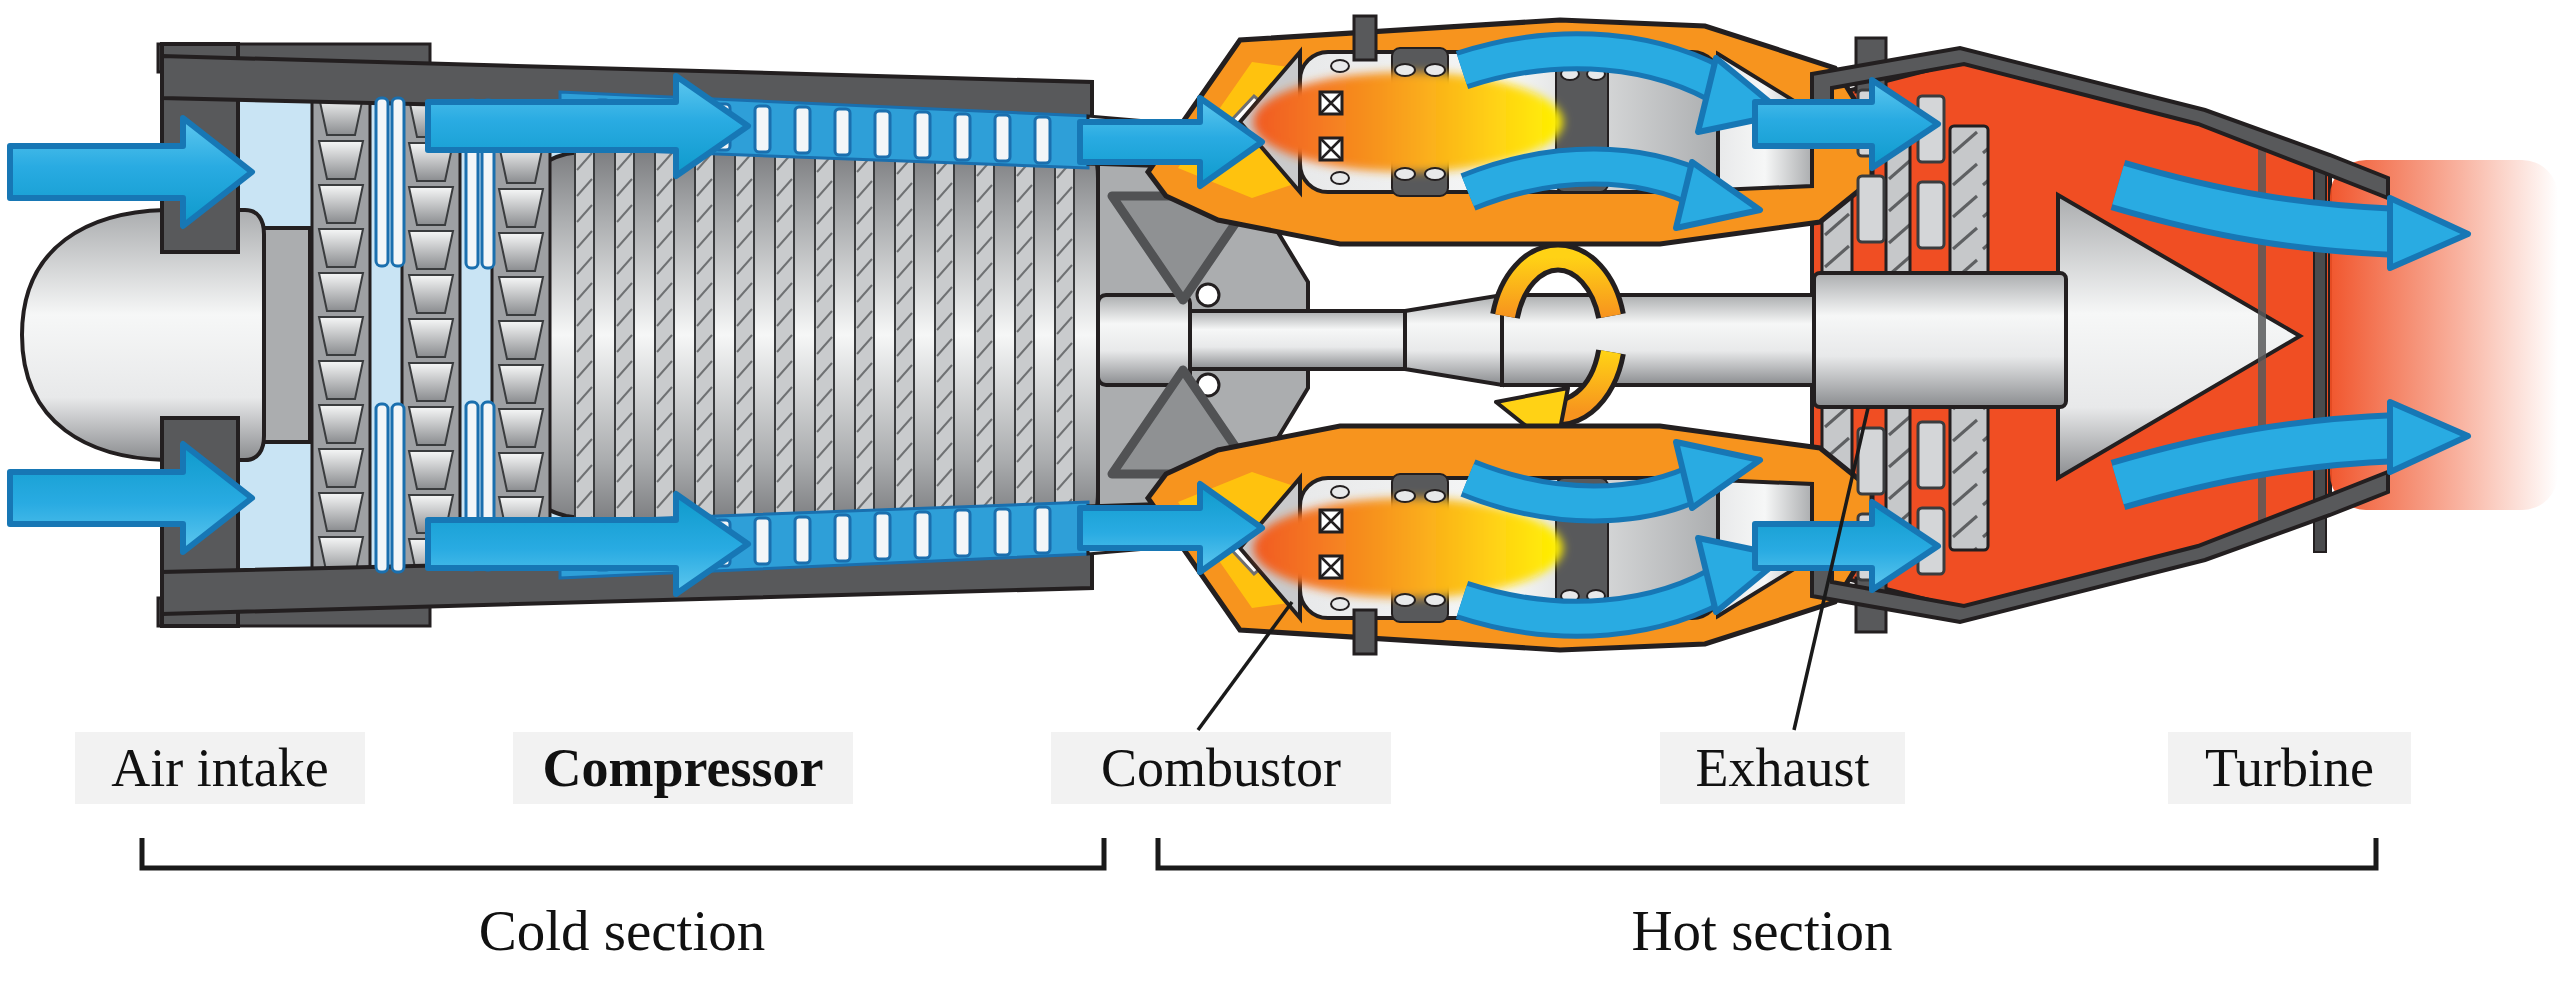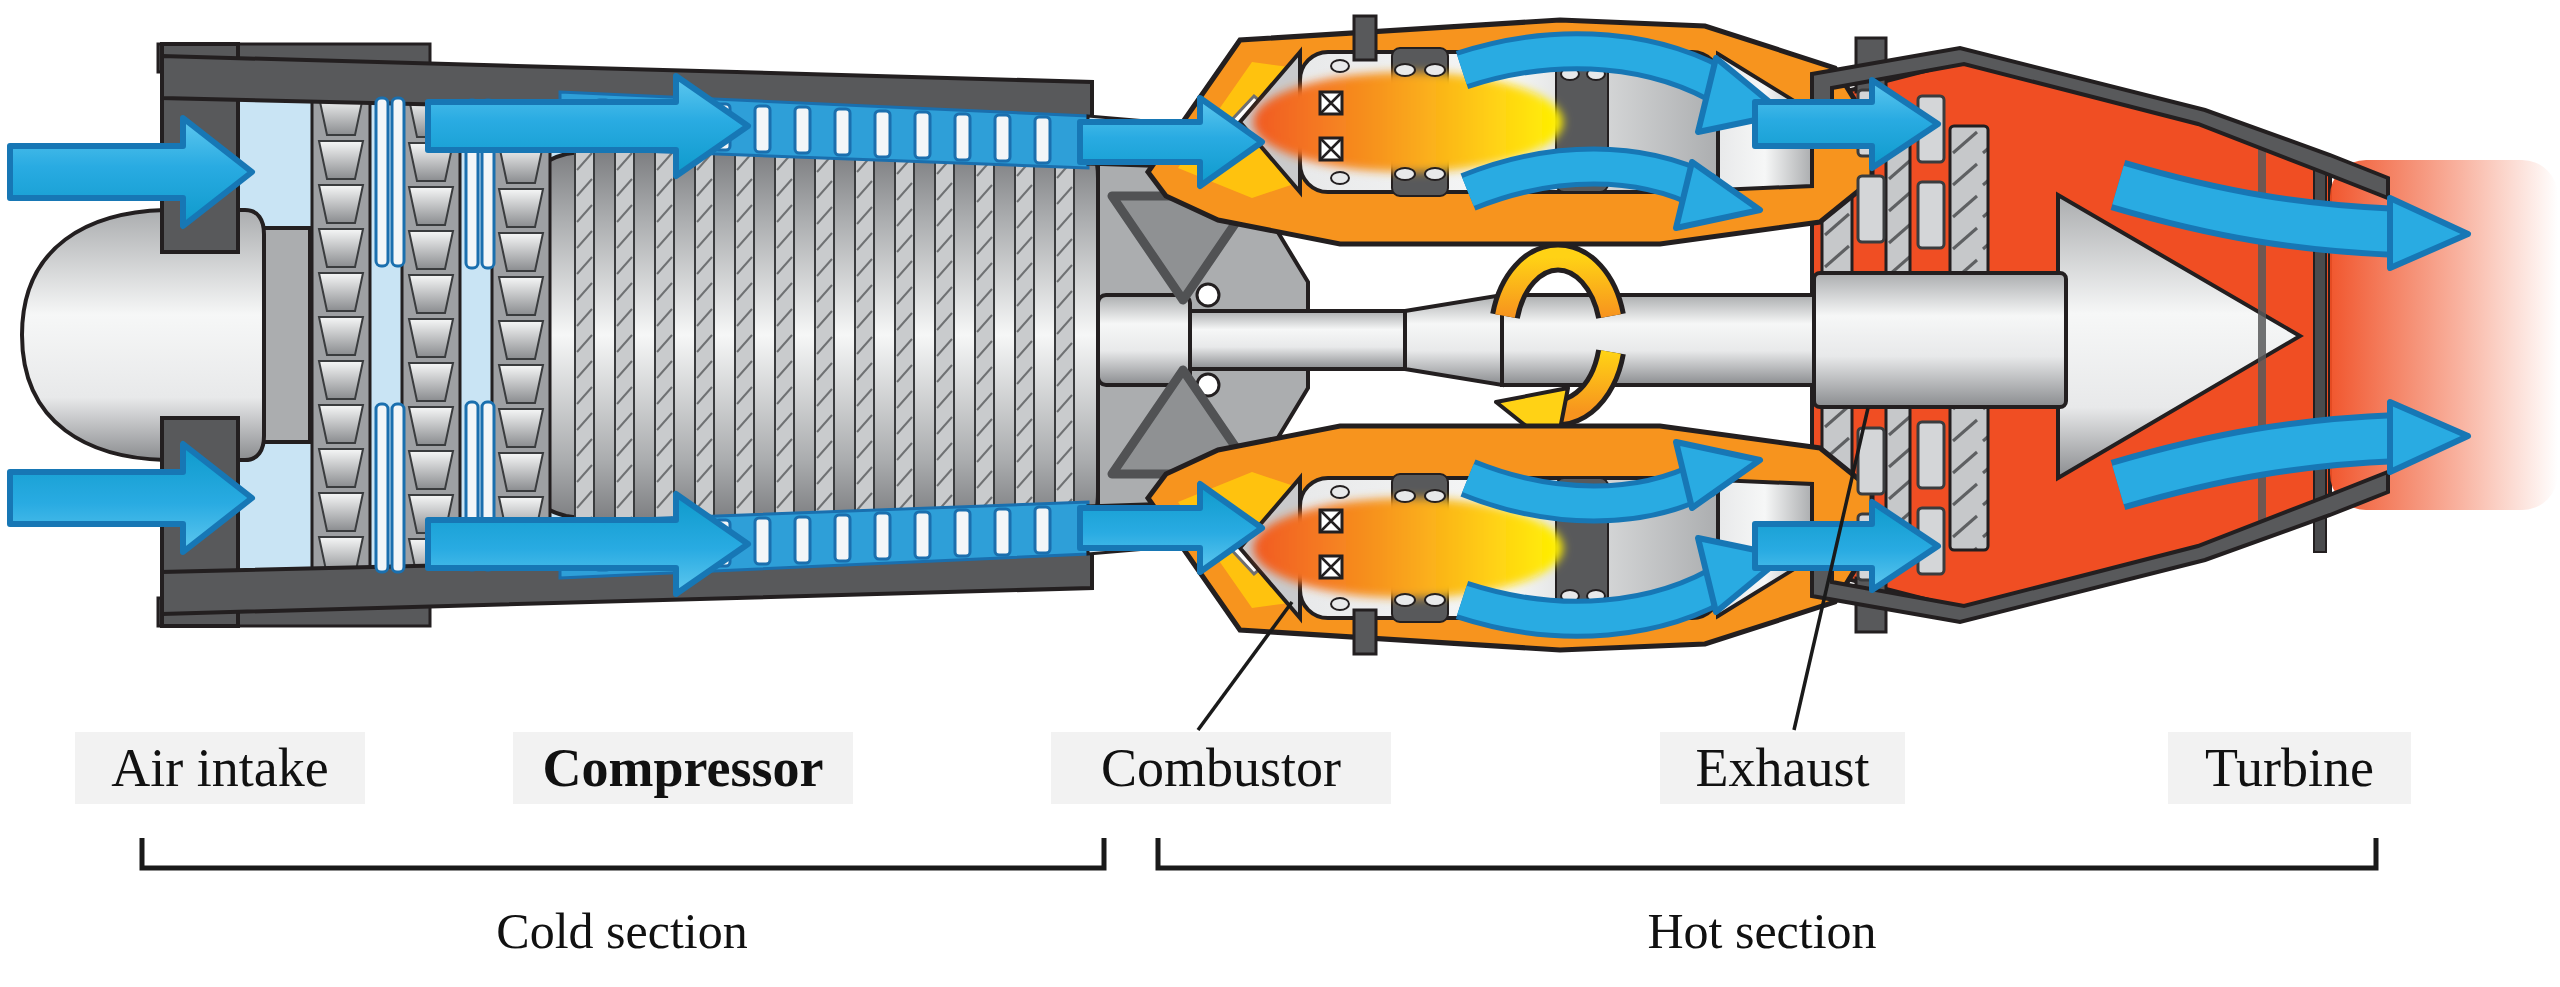--- a/index.html
+++ b/index.html
@@ -4,21 +4,21 @@
 <style>
   html,body{margin:0;padding:0;background:#fff;}
   .stage{position:relative;width:2560px;height:987px;background:var(--background,#fff);overflow:hidden;
          font-family:"Liberation Serif", serif;}
   .stage svg{position:absolute;left:0;top:0;}
 
   
   .part-label{position:absolute;height:72px;line-height:72px;text-align:center;
     font-size:54px;color:var(--label-text,#111);background:var(--label-bg,#f2f2f2);}
   .section-label{position:absolute;top:896px;width:440px;text-align:center;
-    font-size:50px;line-height:70px;color:var(--label-text,#111);}
+    font-size:57px;line-height:70px;color:var(--label-text,#111);}
 
   
   .casing{fill:var(--casing-dark,#58595b);stroke:var(--outline-dark,#231f20);stroke-width:4;}
   .casing-thin{fill:var(--casing-dark,#58595b);stroke:var(--outline-dark,#231f20);stroke-width:3;}
   .interior-blue{fill:var(--duct-blue,#c9e4f4);stroke:var(--outline-dark,#231f20);stroke-width:3;}
   .stator-strip{fill:var(--stator-blue,#2e9fd8);stroke:#1a6fae;stroke-width:3;}
   .stator-slat{fill:var(--stator-slat,#f2f6f8);stroke:#1a6fae;stroke-width:3;}
   .metal{fill:url(#gradMetalV);stroke:var(--outline-dark,#231f20);stroke-width:4;}
   .metal-flat{fill:var(--metal-mid,#abadaf);stroke:var(--outline-dark,#231f20);stroke-width:4;}
   .drum{fill:url(#gradDrum);stroke:var(--outline-dark,#231f20);stroke-width:4;}

